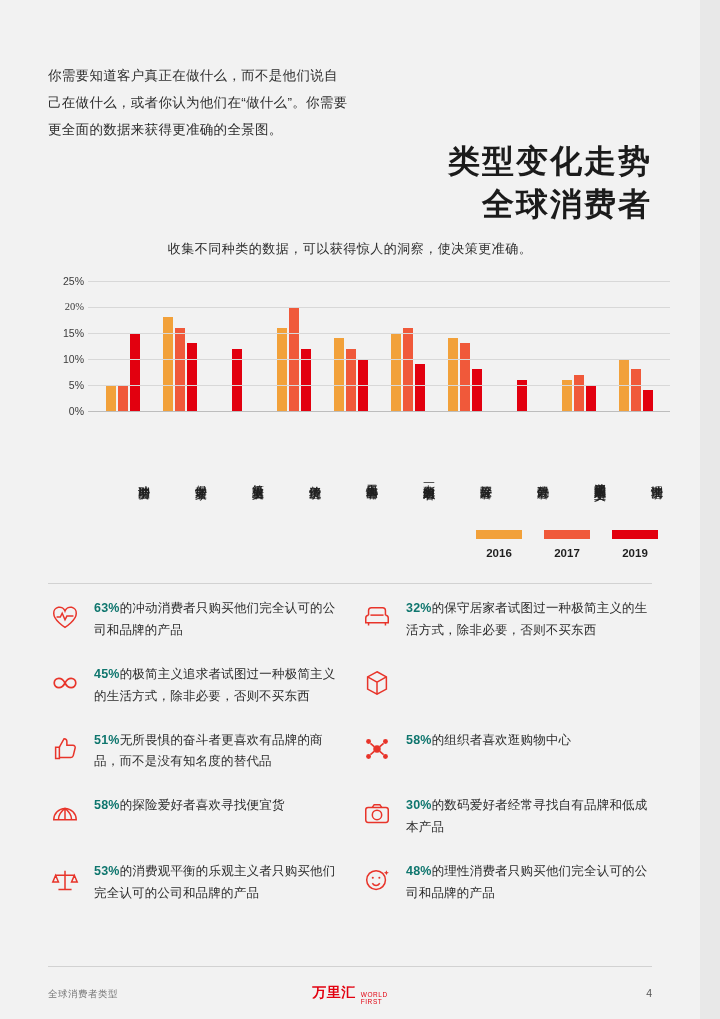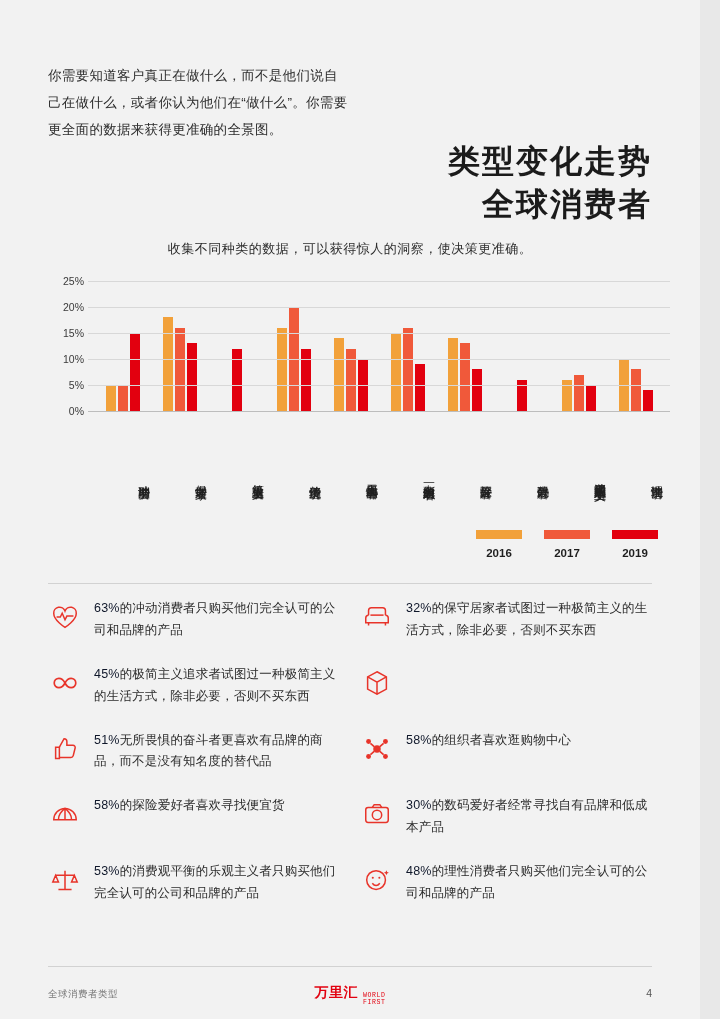--- a/index.html
+++ b/index.html
@@ -209,42 +209,41 @@
     color: #e8342a;
     margin-top: 2px;
   }
   .fact-text {
     font-size: 12.5px;
     line-height: 1.75;
     color: #2b2b2b;
     letter-spacing: 0.2px;
   }
   .pct {
-    color: #0f172a;
-    font-weight: normal;
+    color: #0f766e;
+    font-weight: bold;
   }
 
   
   .footer-left {
     position: absolute;
     left: 48px;
     top: 988px;
     font-size: 9.5px;
     color: #777;
     letter-spacing: 0.5px;
   }
   .footer-logo {
     position: absolute;
     left: 50%;
     transform: translateX(-50%);
     top: 984px;
     display: flex;
     align-items: baseline;
     gap: 5px;
-    font-family: Liberation Mono, monospace;
   }
   .footer-logo .cn {
     font-size: 14px;
     font-weight: bold;
     color: #e2000f;
     letter-spacing: 0.5px;
   }
   .footer-logo .en {
     font-size: 6.5px;
     color: #e2000f;
@@ -327,21 +326,21 @@
         <div class="gridline" style="top: 78px;"></div>
         <div class="gridline" style="top: 52px;"></div>
         <div class="gridline" style="top: 26px;"></div>
         <div class="gridline" style="top: 0px;"></div>
       </div>
     <div id="yaxis">
         <div class="ytick" style="top: 136px;">0%</div>
         <div class="ytick" style="top: 110px;">5%</div>
         <div class="ytick" style="top: 84px;">10%</div>
         <div class="ytick" style="top: 58px;">15%</div>
-        <div class="ytick" style="top: 32px;">20%</div>
+        <div class="ytick" style="top: 32px; font-family: Liberation Serif, serif;">20%</div>
         <div class="ytick" style="top: 6px;">25%</div>
       </div>
     <div class="xlabels" id="xlabels">
         <div class="xlabel-cell">
           <div class="xlabel">冲动型消费者</div>
         </div>
         <div class="xlabel-cell">
           <div class="xlabel">保守型居家者</div>
         </div>
         <div class="xlabel-cell">

